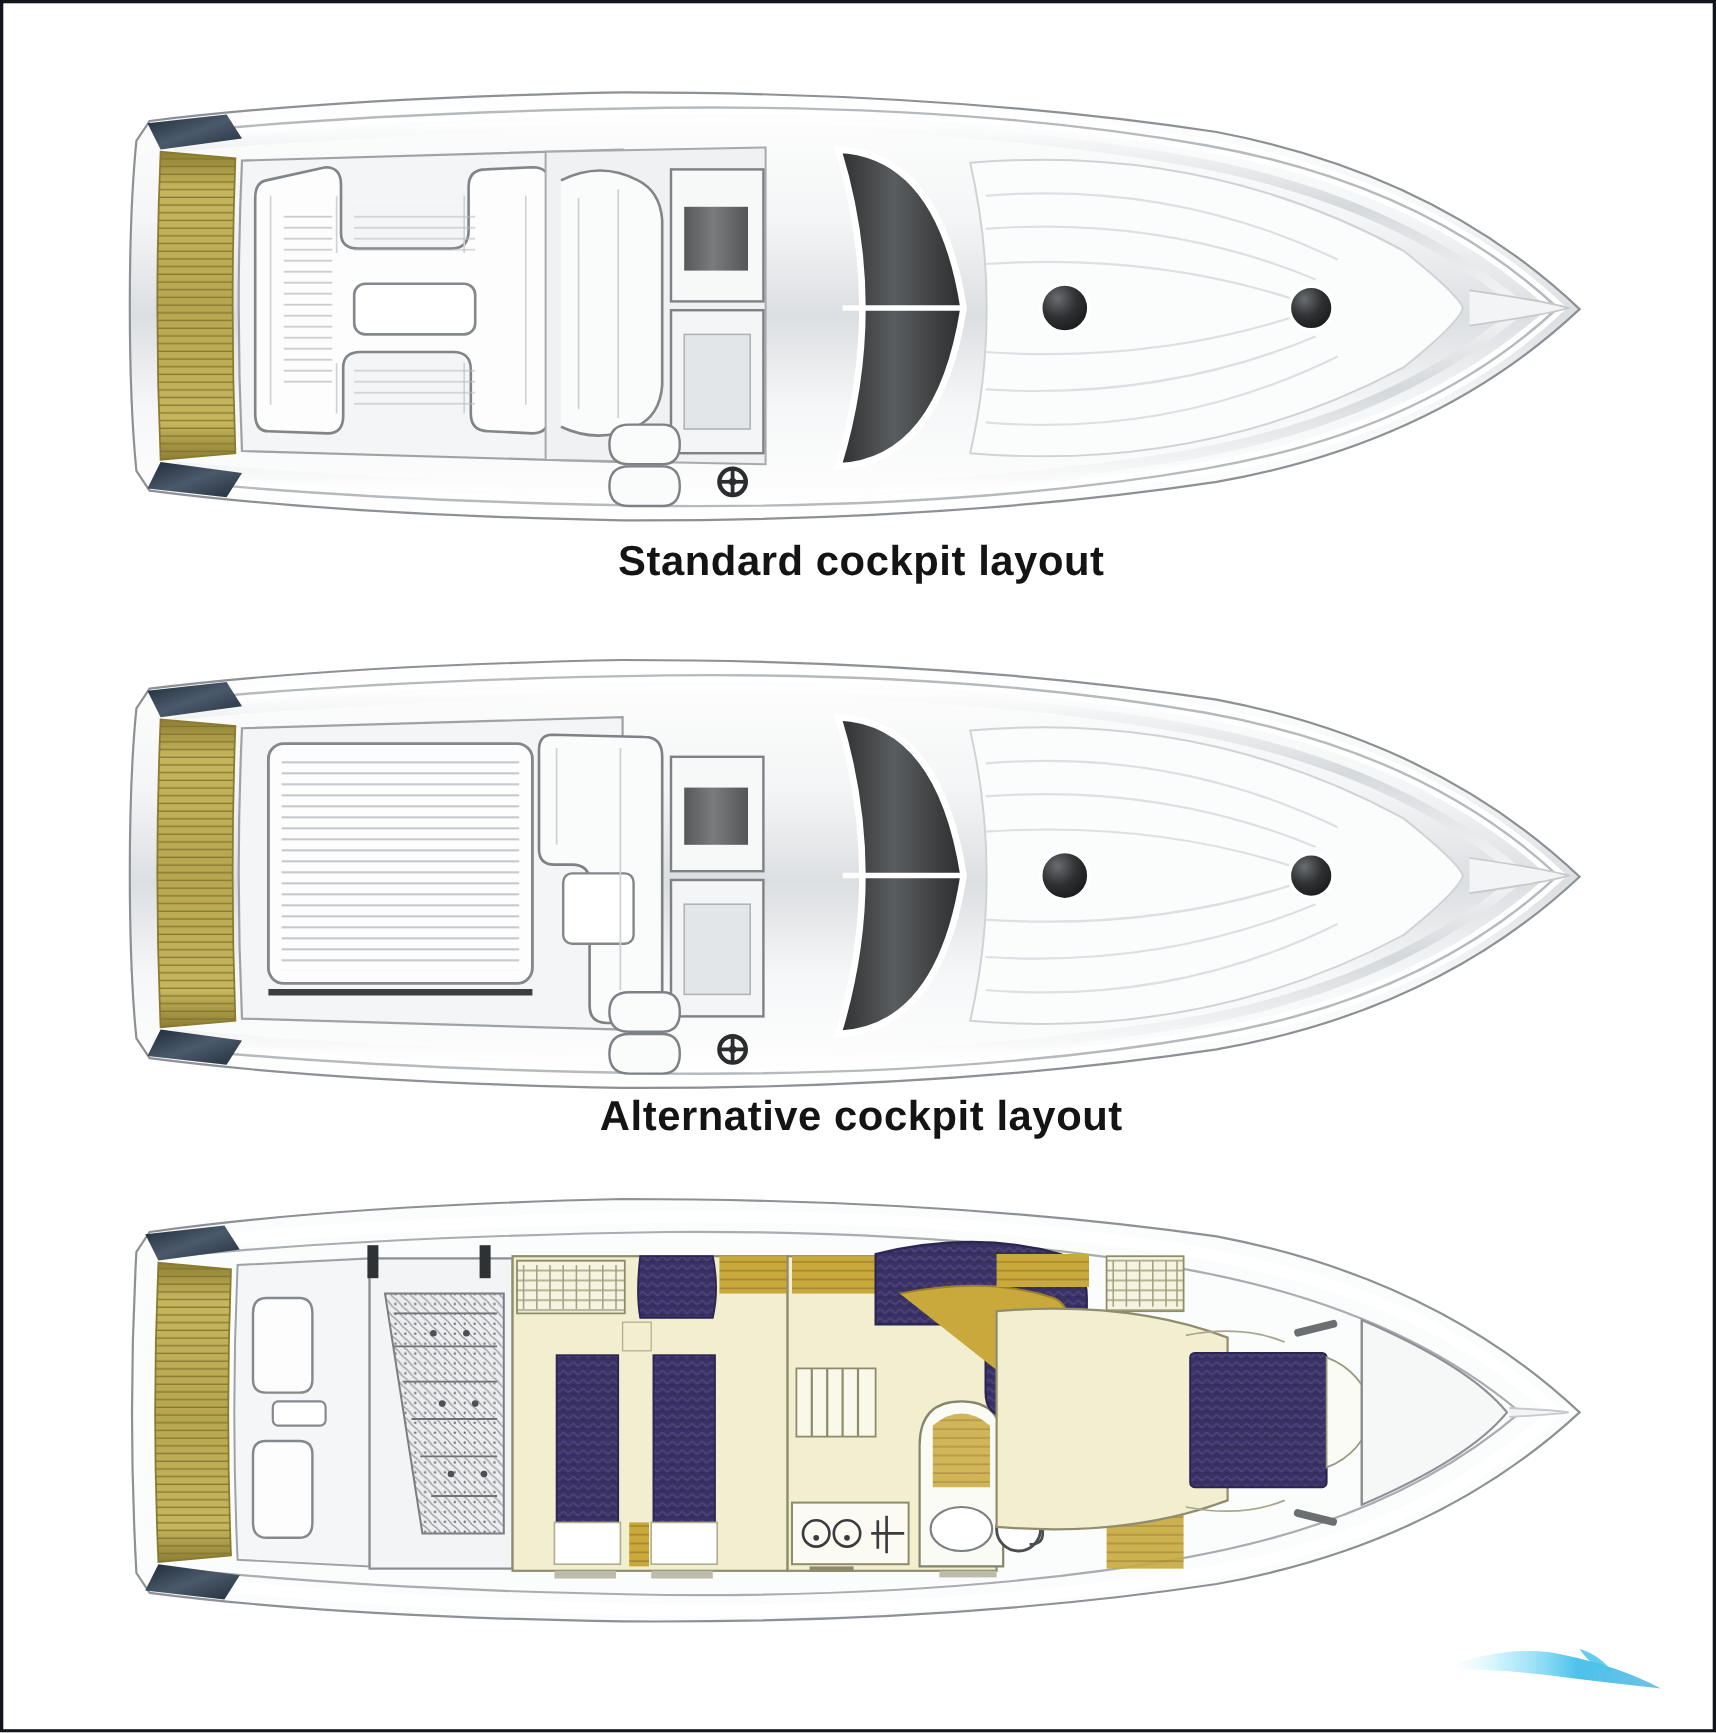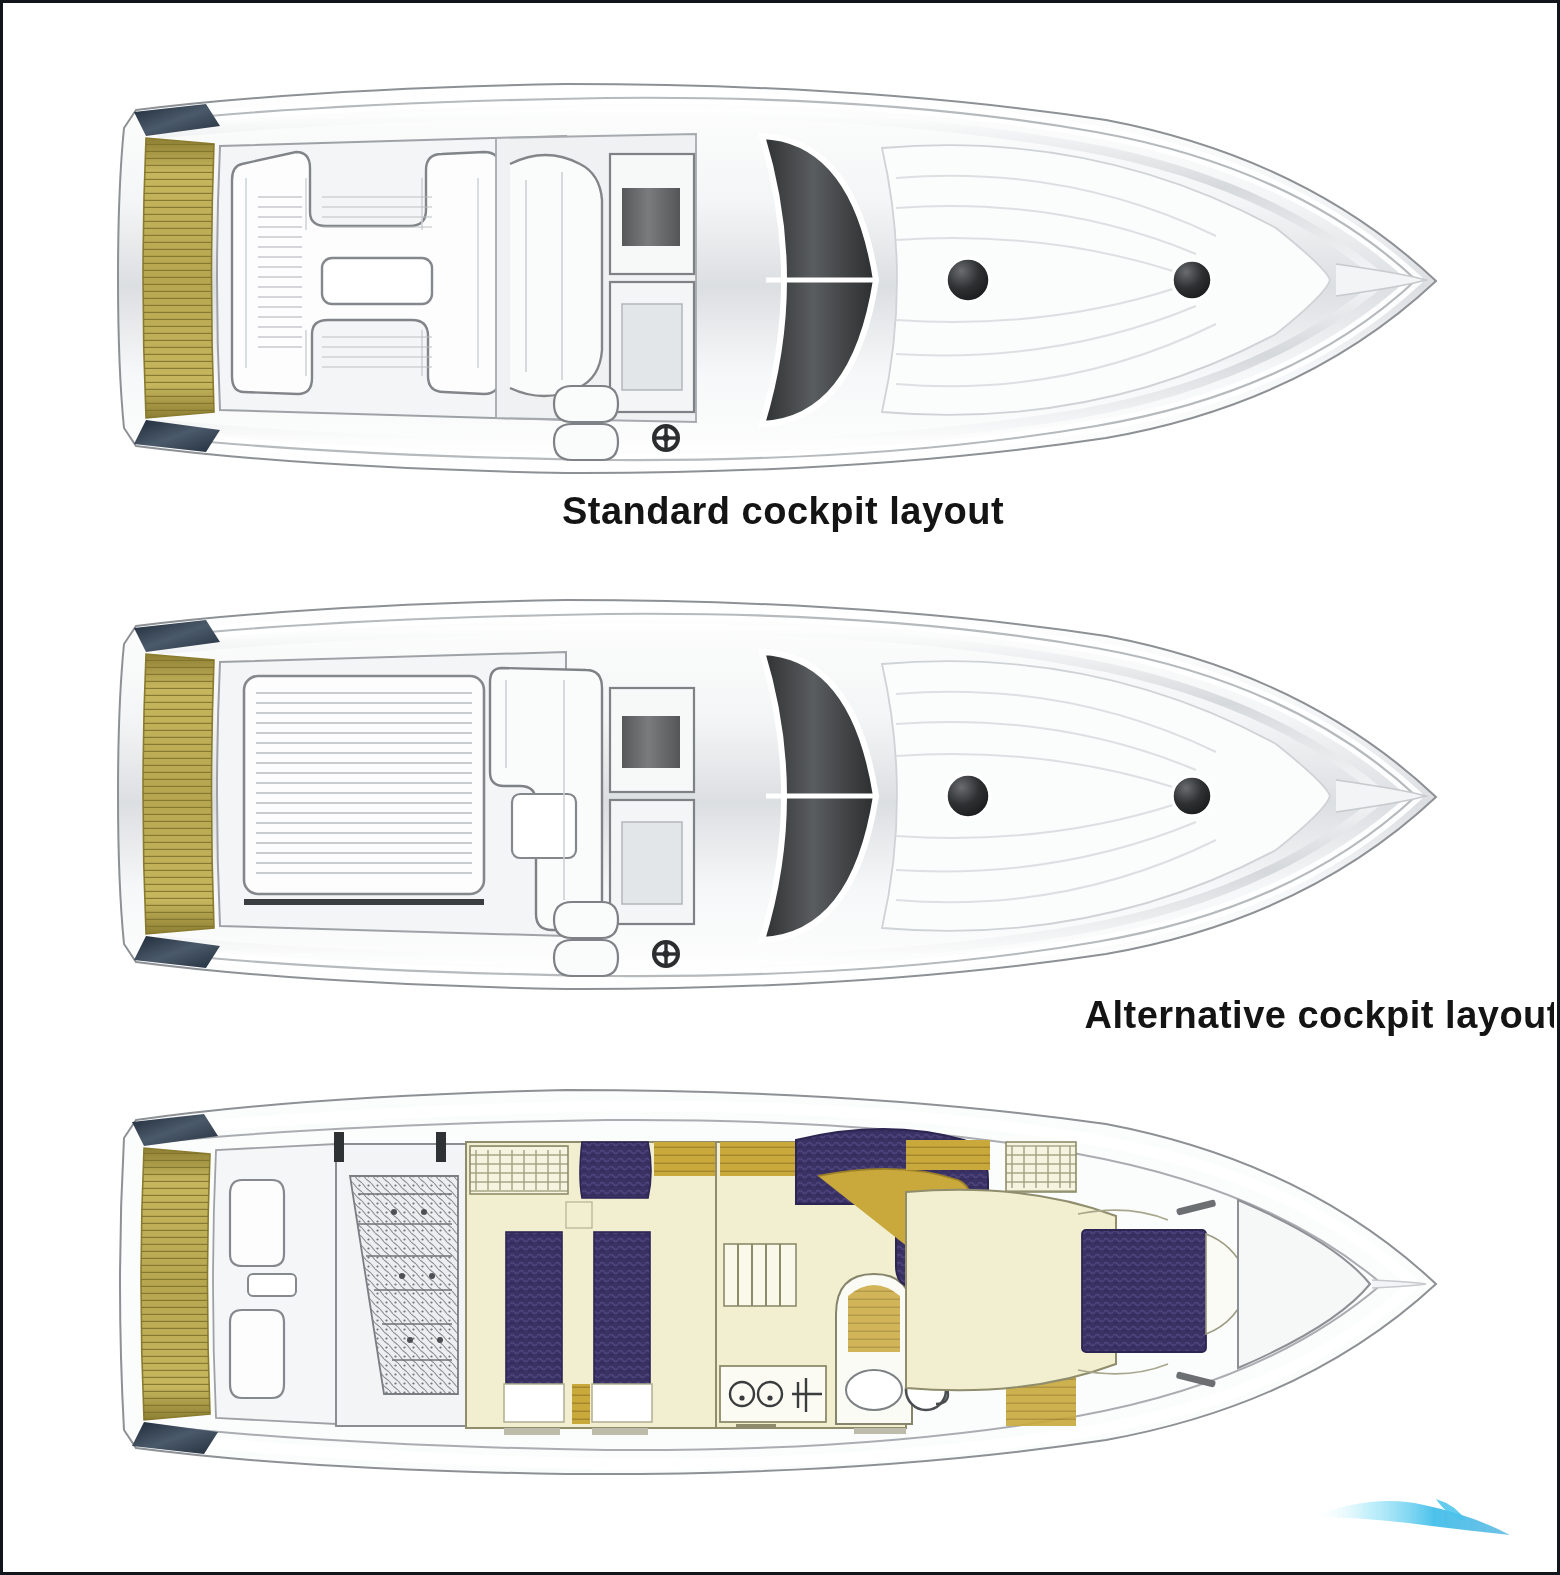--- a/index.html
+++ b/index.html
@@ -23,21 +23,21 @@
   #panel-alternative{top:578px;height:420px;}
   #panel-accommodation{top:1078px;height:400px;}
 
   .caption{
     position:absolute;left:0;width:1554px;text-align:center;
     font-size:38px;letter-spacing:.5px;color:#141414;font-weight:600;
     font-family:"Liberation Sans", sans-serif;
     -webkit-font-smoothing:none;
   }
   #caption-standard{top:484px;text-align:center;}
-  #caption-alternative{top:988px;text-align:right;}
+  #caption-alternative{top:988px;}
 
   svg{display:block;}
 
   .wm{
     position:absolute;right:10px;bottom:16px;width:240px;height:110px;
     opacity:.9;pointer-events:none;
   }
 </style>
 </head>
 <body>

